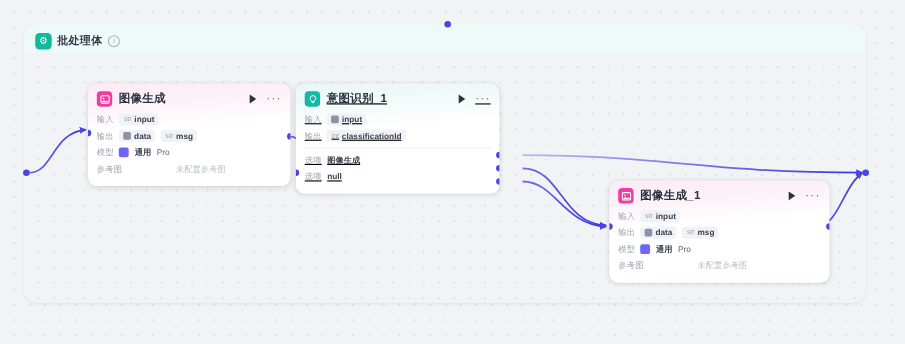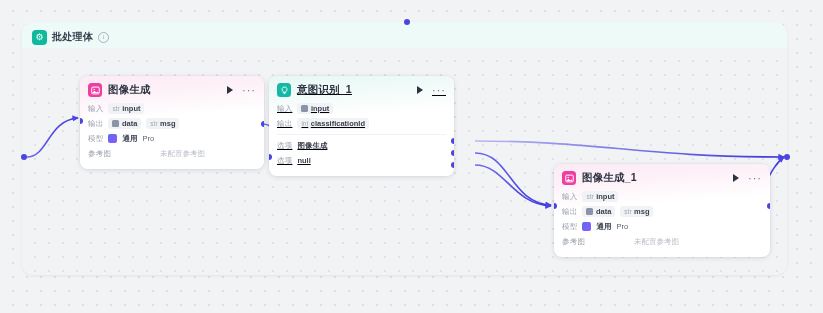--- a/index.html
+++ b/index.html
@@ -354,21 +354,21 @@
         <span class="row-label">选项</span>
         <span class="plain">null</span>
       </div>
     </div>
     <div class="port" style="left:-3px; top:78px;"></div>
     <div class="port" style="right:-3px; top:62px;"></div>
     <div class="port" style="right:-3px; top:74px;"></div>
     <div class="port" style="right:-3px; top:86px;"></div>
   </div>
 
-  <div class="node pinkish" style="left:554px; top:164px; width:216px;">
+  <div class="node pinkish" style="left:554px; top:164px; width:200px;">
     <div class="node-head">
       <span class="node-ico pink">
         <svg width="9" height="9" viewBox="0 0 12 12" fill="none">
           <rect x="1" y="1.5" width="10" height="9" rx="1.4" stroke="#fff" stroke-width="1.3"></rect>
           <circle cx="4.2" cy="4.6" r="0.95" fill="#fff"></circle>
           <path d="M1.6 9.4 L4.6 6.4 L7 8.6 L8.6 7.2 L10.4 9.4 Z" fill="#fff"></path>
         </svg>
       </span>
       <span class="node-title">图像生成_1</span>
       <span class="head-btns">

